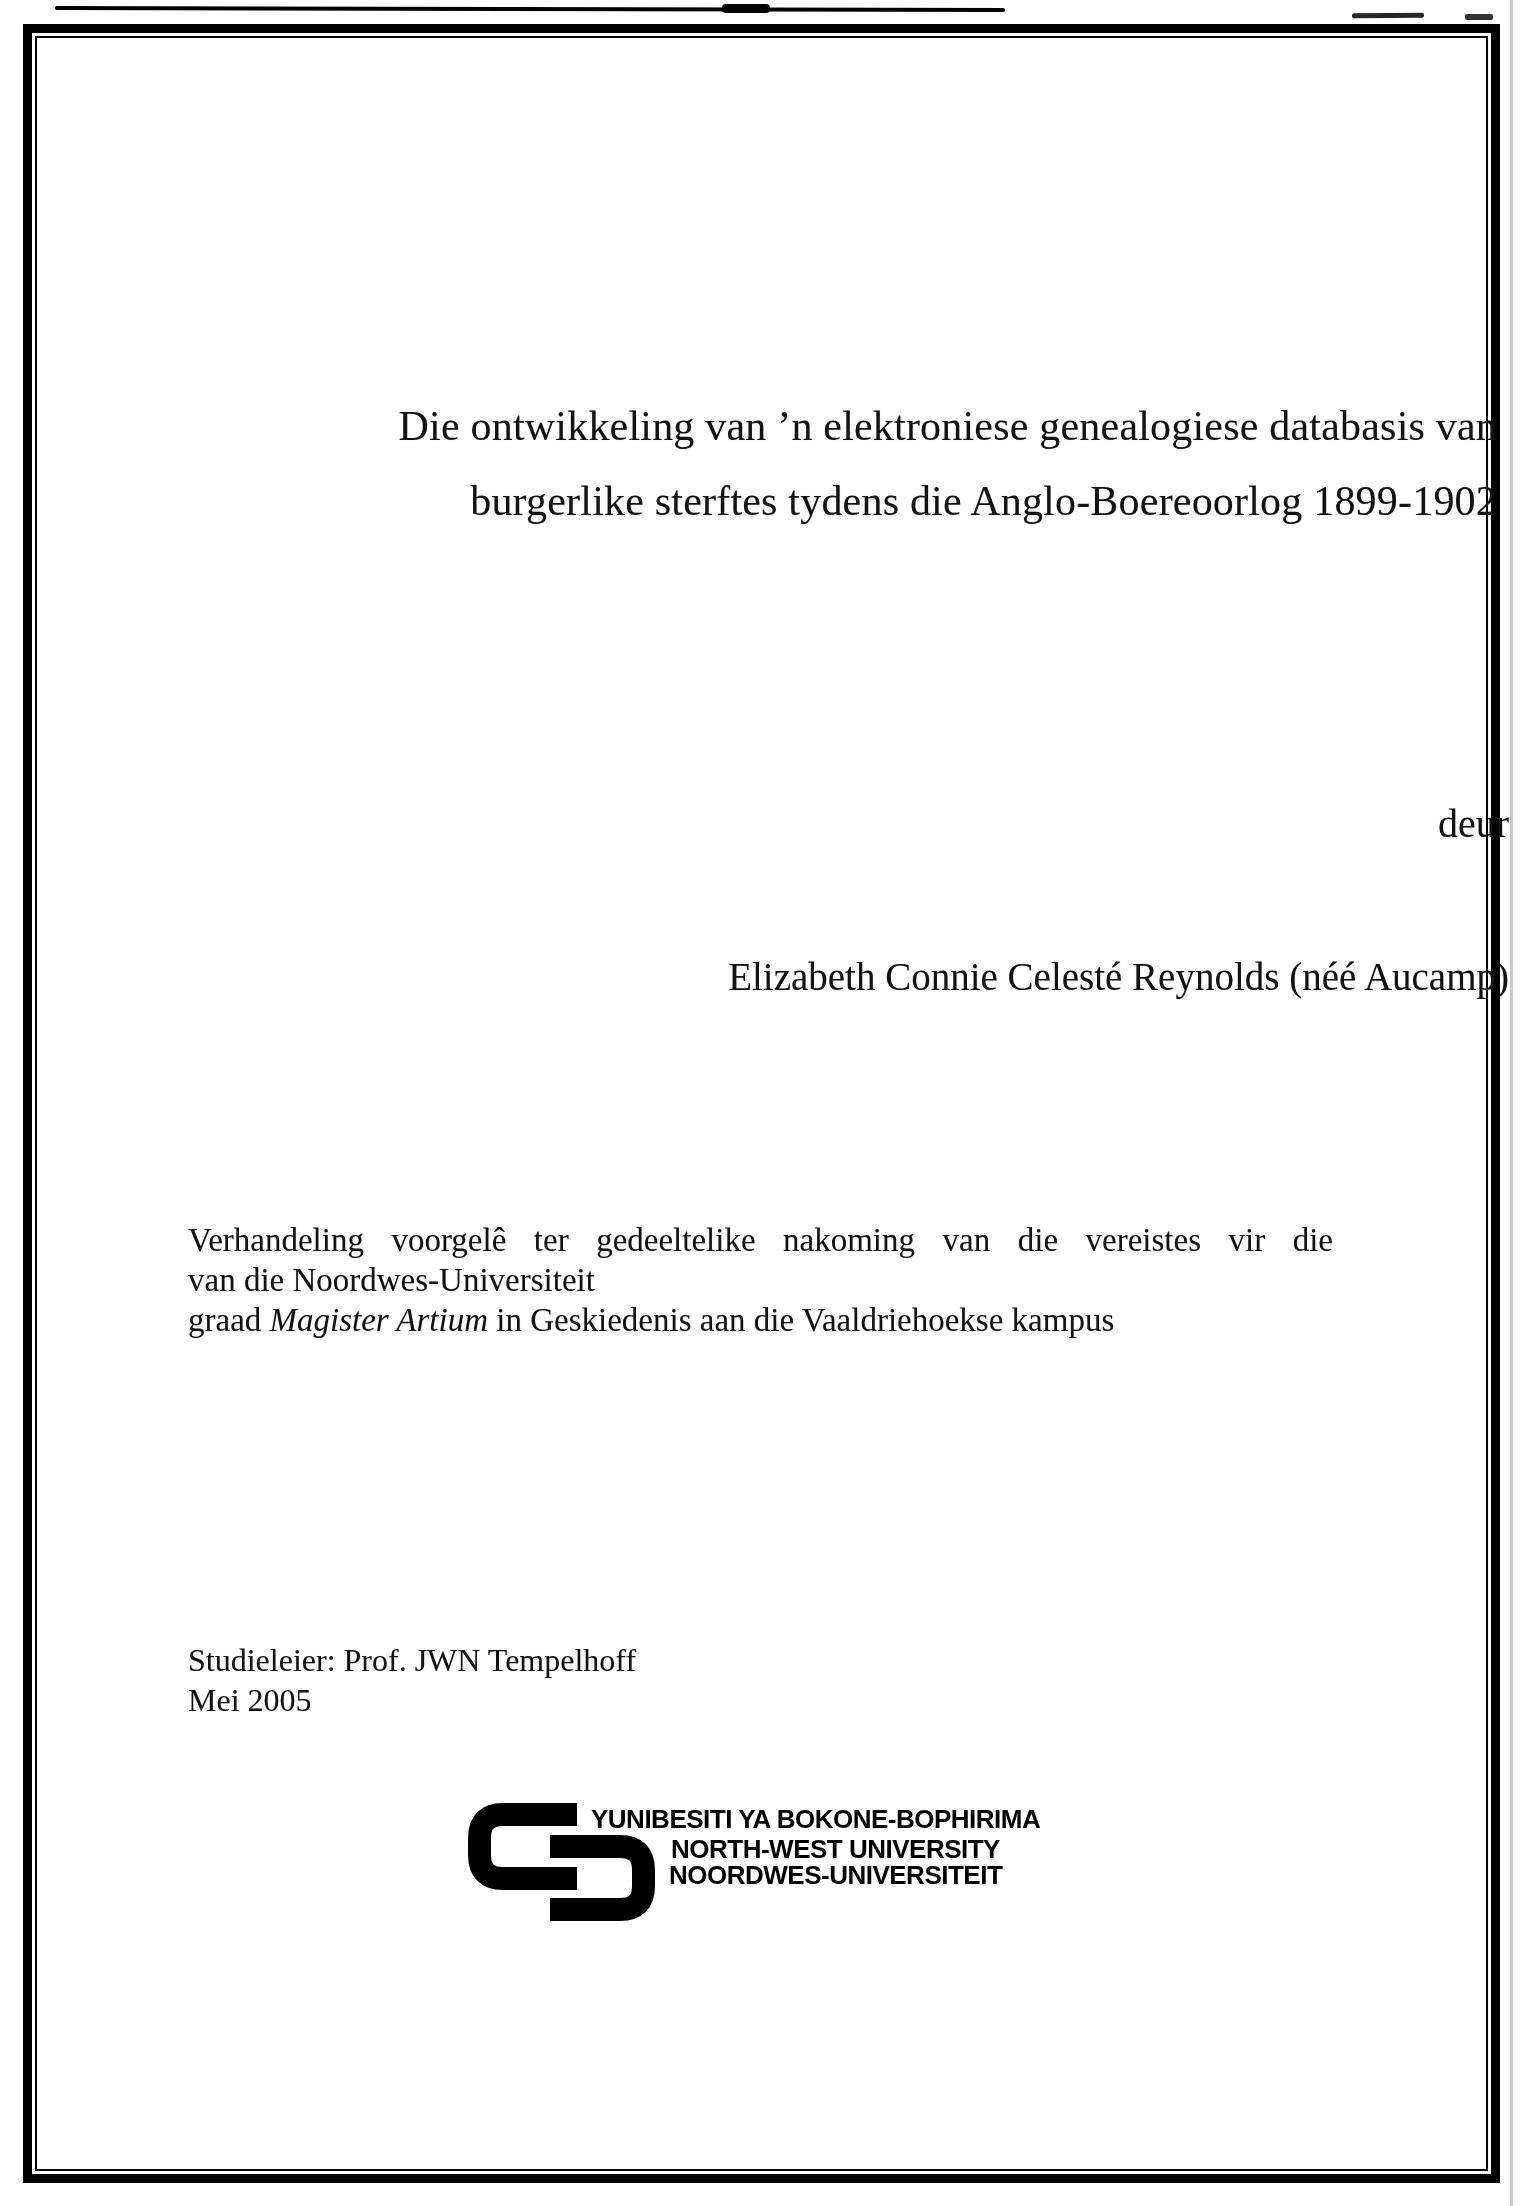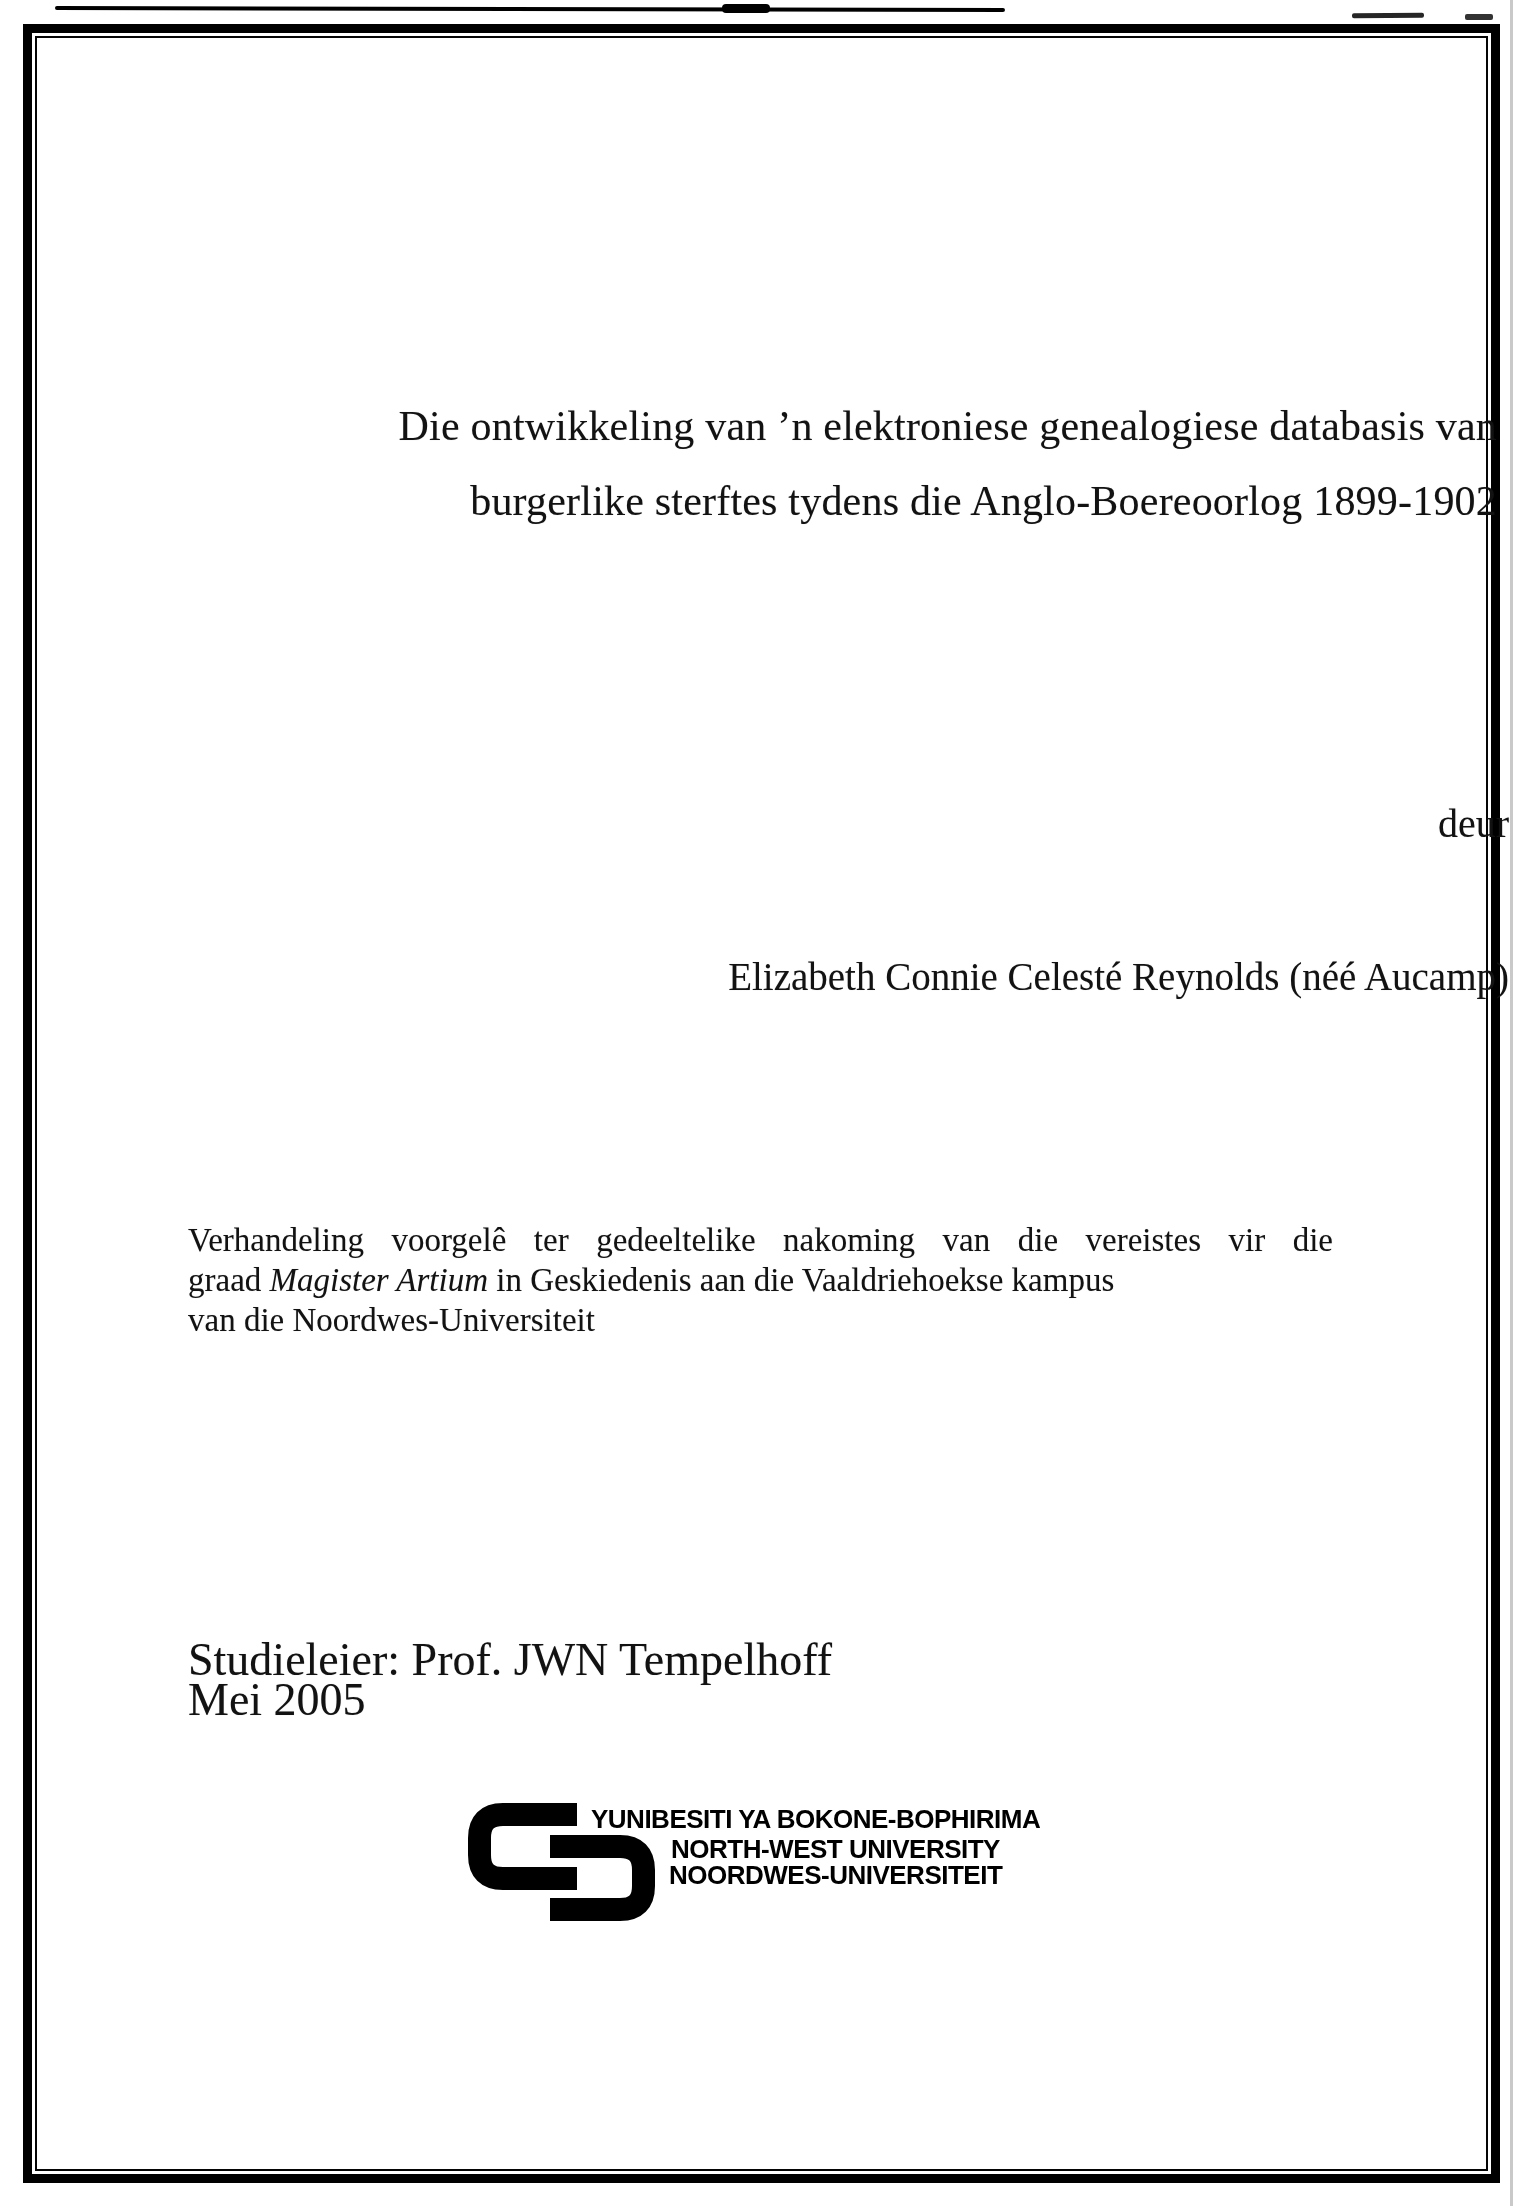--- a/index.html
+++ b/index.html
@@ -56,21 +56,21 @@
     font-size:33px;line-height:40px;
     text-shadow:0 0 1px rgba(0,0,0,0.22);
   }
   .statement .justified{
     text-align:justify;
     text-align-last:justify;
   }
   .statement .it{font-style:italic;}
   .supervisor-block{
     position:absolute;left:188px;top:1640px;
-    font-size:46px;line-height:40px;
+    font-size:32px;line-height:40px;
     text-shadow:0 0 1px rgba(0,0,0,0.22);
   }
   
   .logo{
     position:absolute;left:468px;top:1803px;width:640px;height:125px;
   }
   .logo svg{position:absolute;left:0;top:0;display:block;}
   .logo .lg-line{
     position:absolute;
     font-family:"Liberation Sans", sans-serif;
@@ -103,22 +103,22 @@
     <div>Die ontwikkeling van ’n elektroniese genealogiese databasis van</div>
     <div>burgerlike sterftes tydens die Anglo-Boereoorlog 1899-1902</div>
   </div>
 
   <div class="centered byline">deur</div>
 
   <div class="centered author">Elizabeth Connie Celesté Reynolds (néé Aucamp)</div>
 
   <div class="statement">
     <div class="justified">Verhandeling voorgelê ter gedeeltelike nakoming van die vereistes vir die</div>
+    <div>van die Noordwes-Universiteit</div>
     <div><span>graad </span><span class="it">Magister Artium</span><span> in Geskiedenis aan die Vaaldriehoekse kampus</span></div>
-    <div>van die Noordwes-Universiteit</div>
   </div>
 
   <div class="supervisor-block">
     <div>Studieleier: Prof. JWN Tempelhoff</div>
     <div>Mei 2005</div>
   </div>
 
   <div class="logo">
     <svg width="187" height="118" viewBox="0 0 187 118">
       <path d="M 109 11.5 L 35 11.5 Q 11.5 11.5 11.5 35 L 11.5 52 Q 11.5 75.5 35 75.5 L 109 75.5" fill="none" stroke="#000" stroke-width="23" stroke-linecap="butt"></path>

